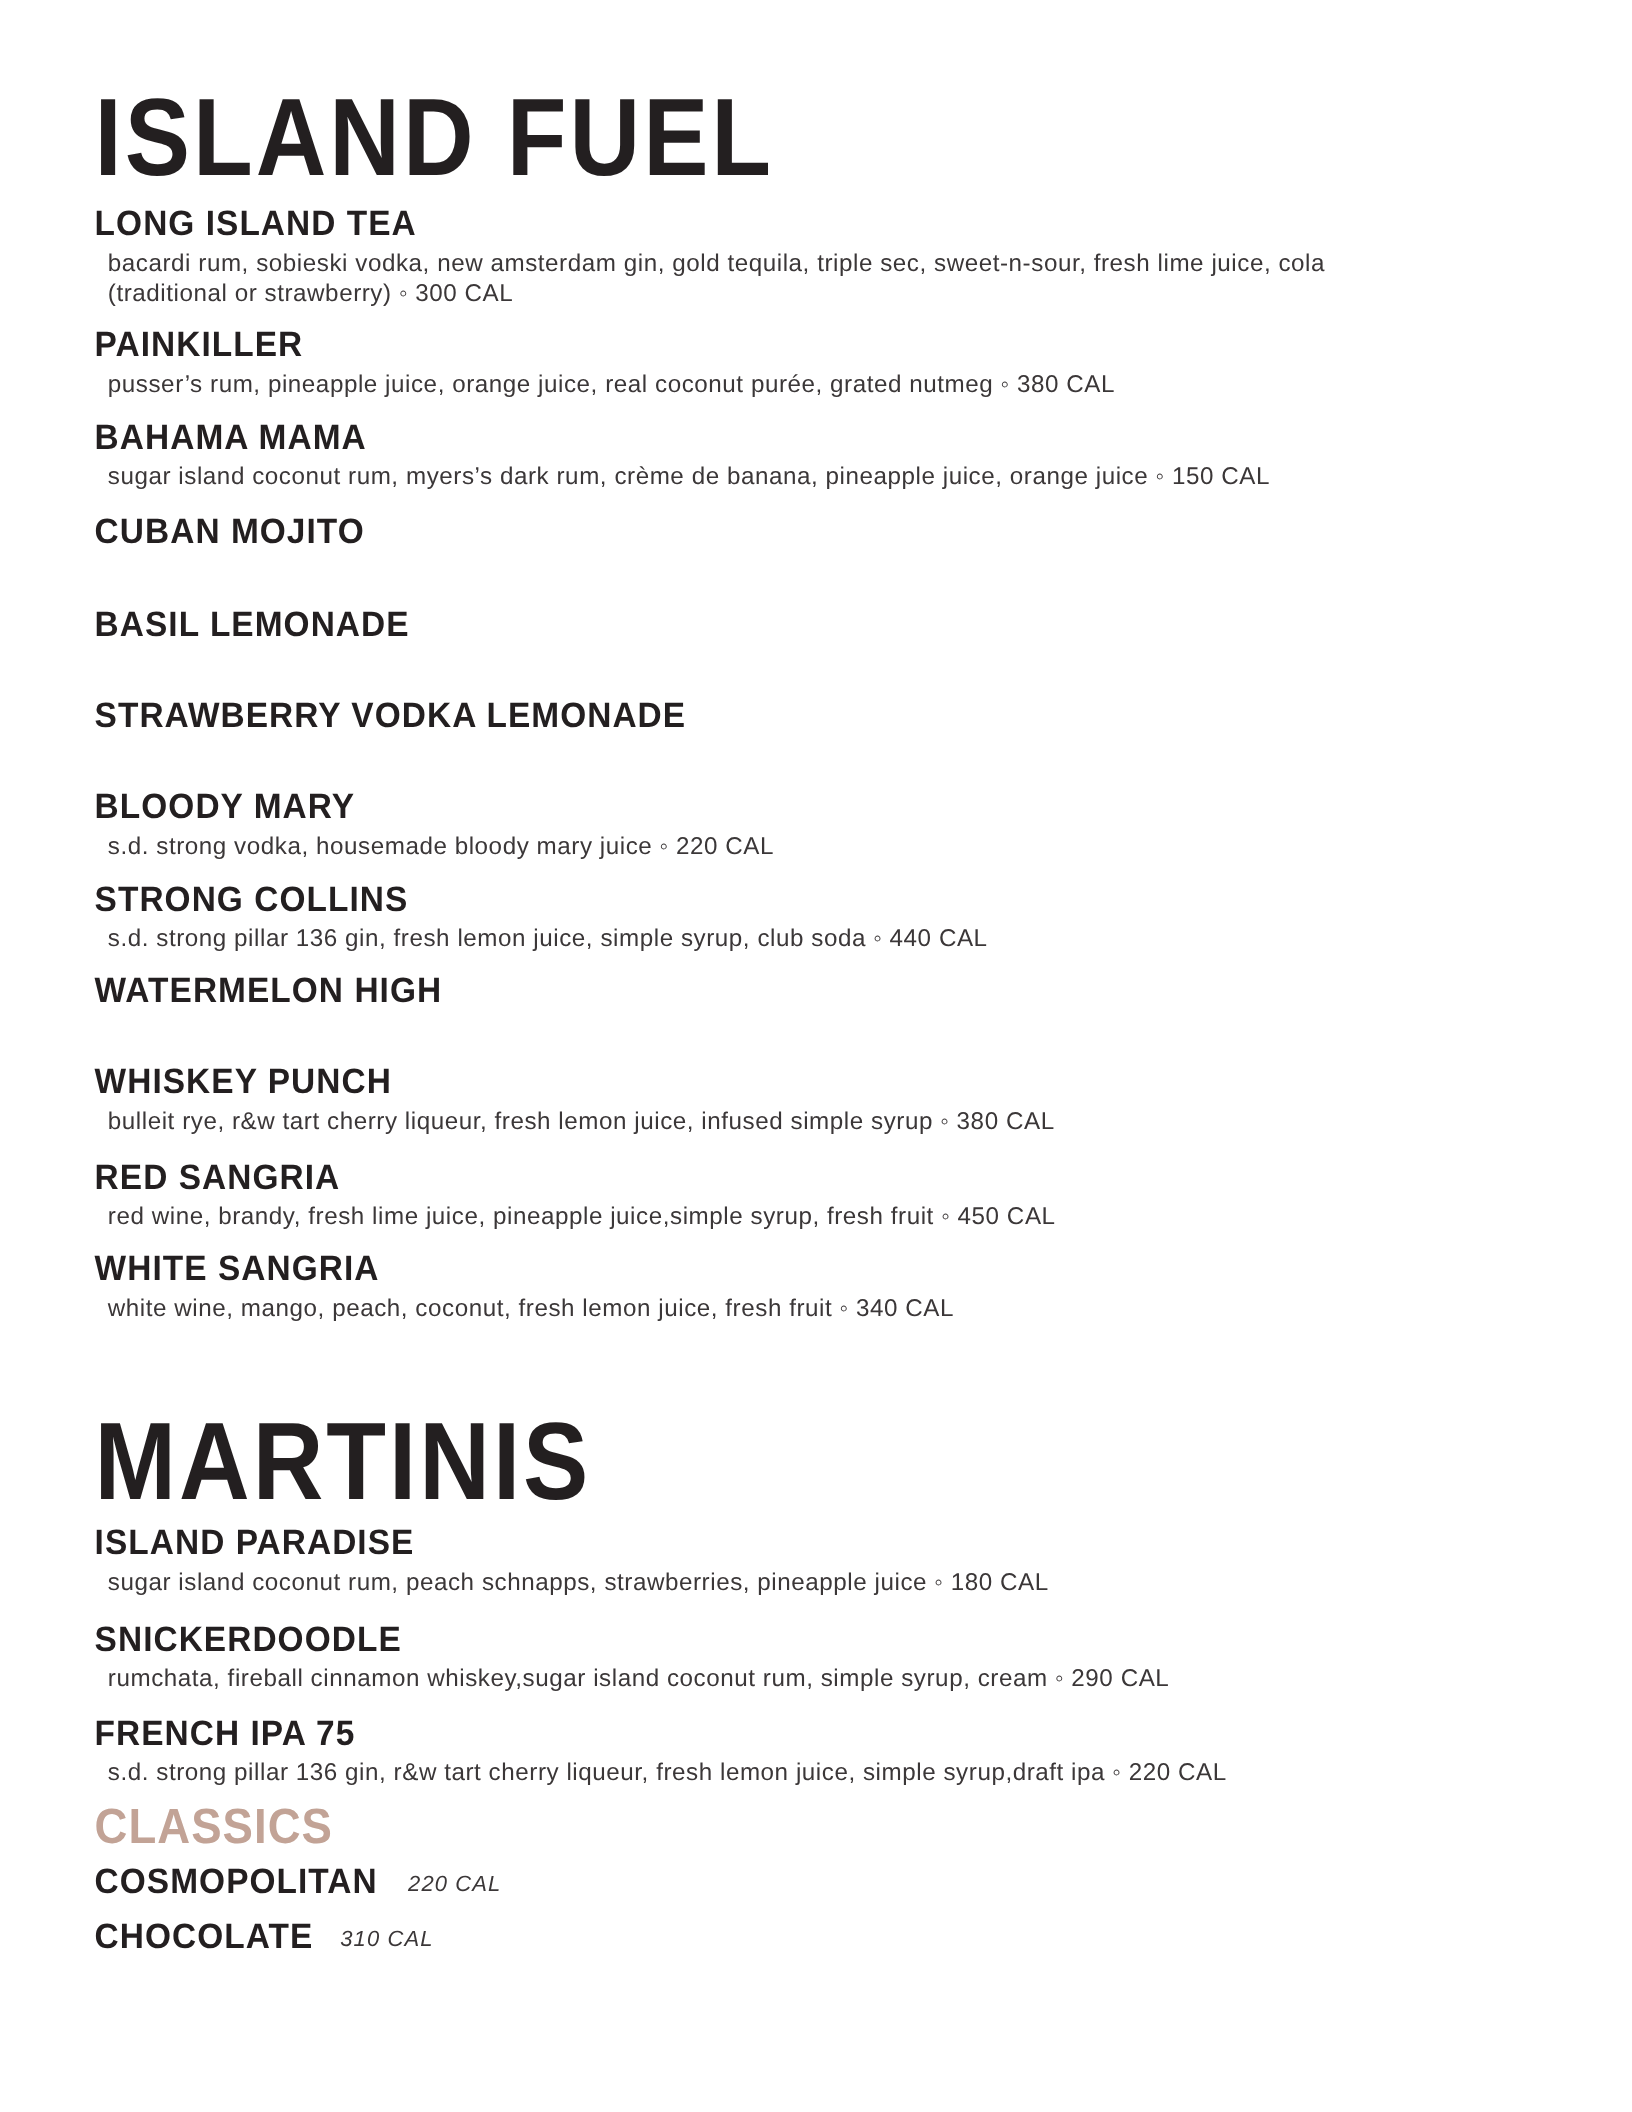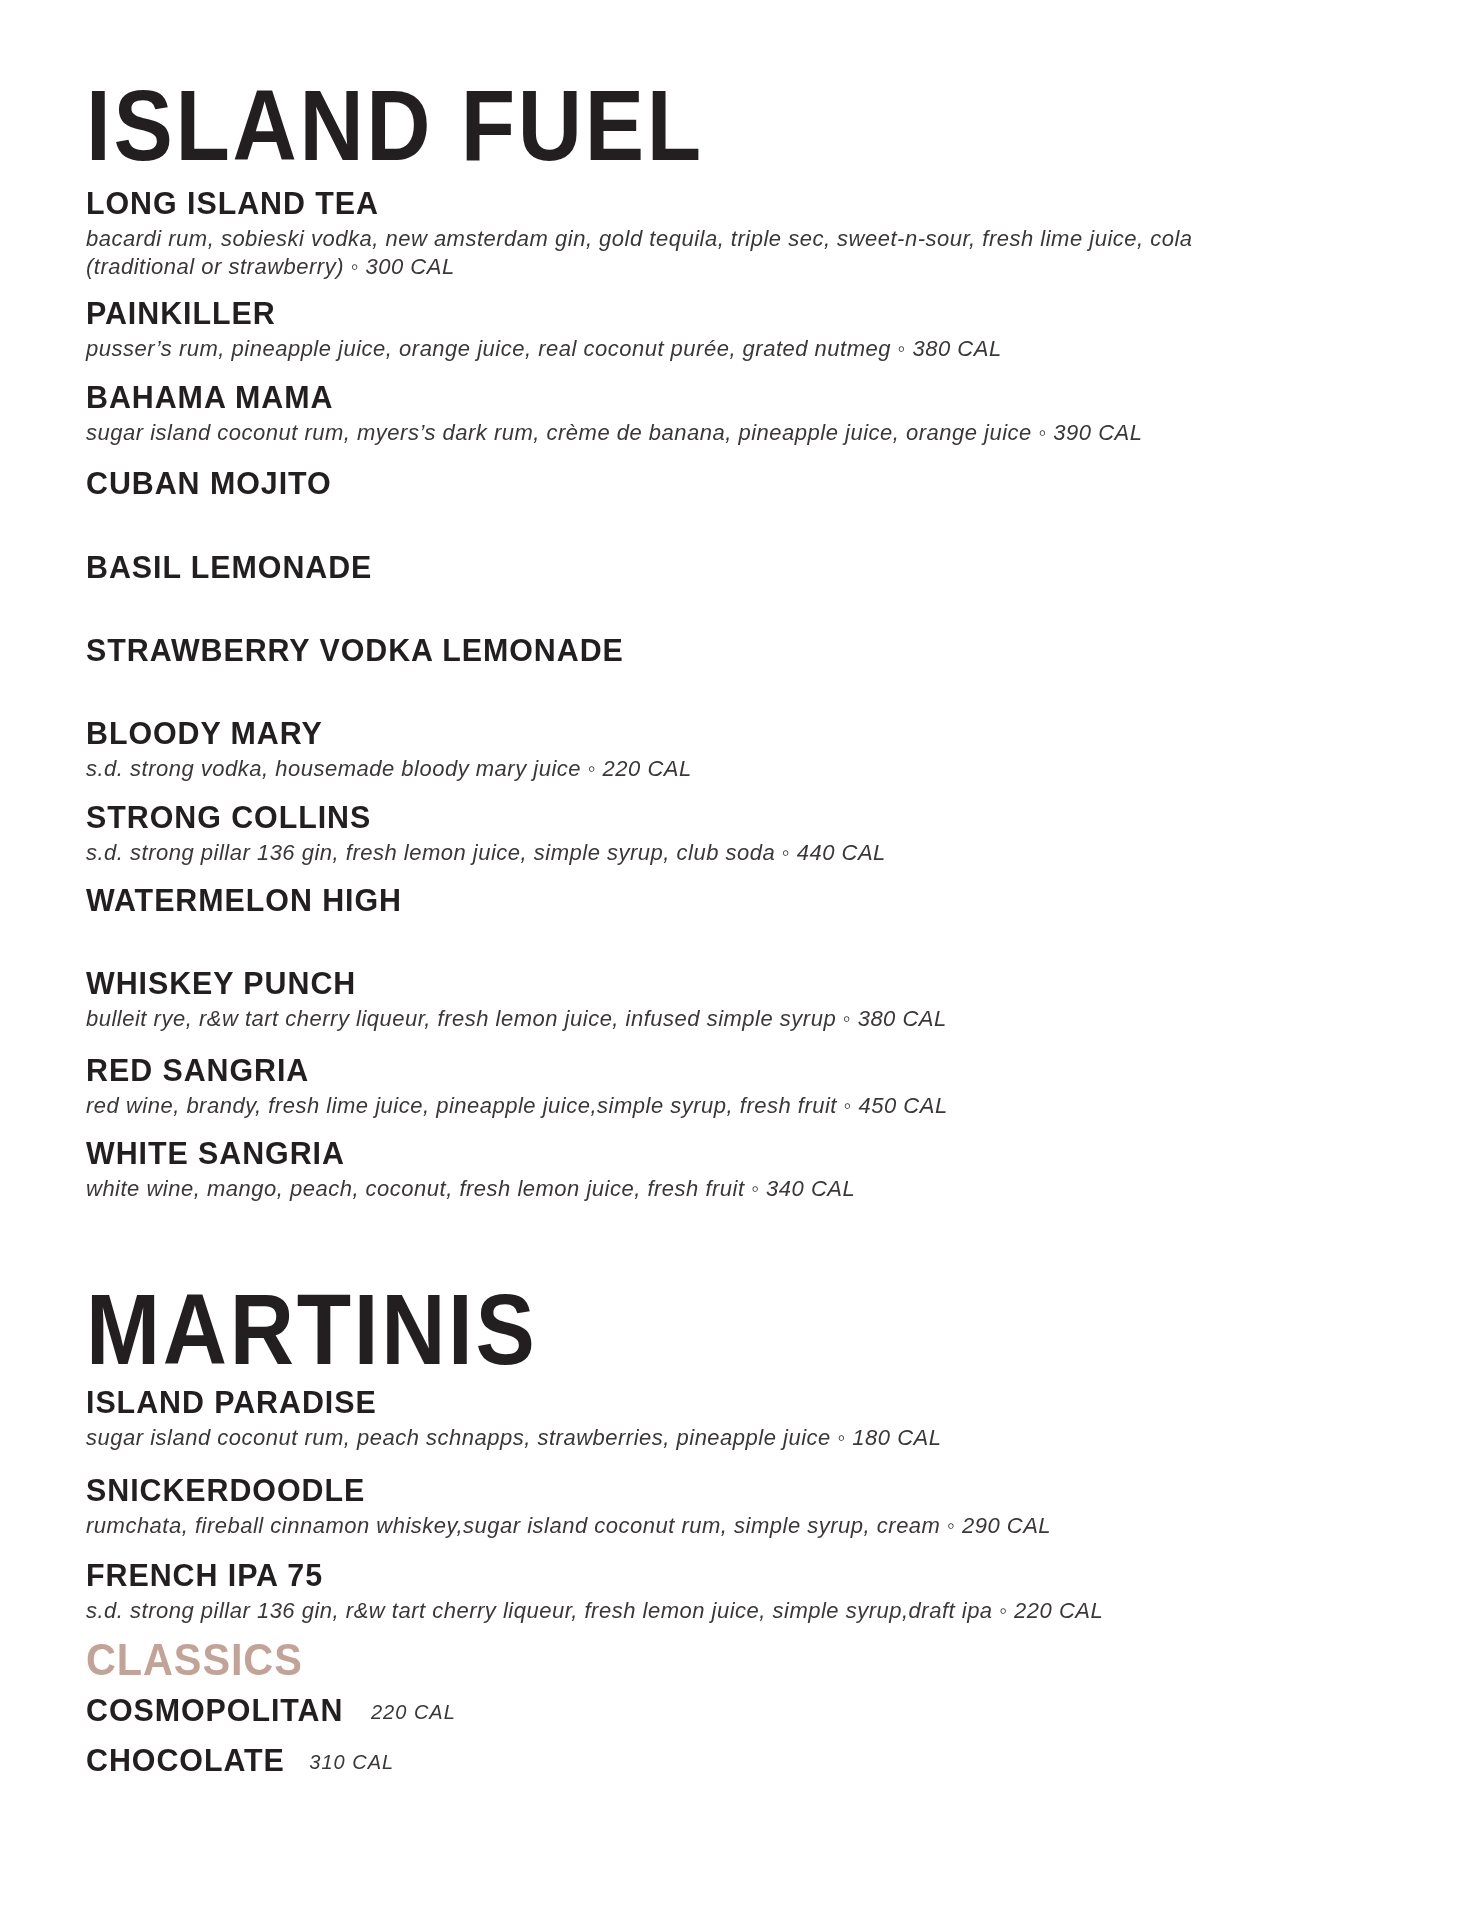--- a/index.html
+++ b/index.html
@@ -23,22 +23,22 @@
   .item-name{
     display:inline-block;font-weight:700;font-size:32px;line-height:36px;
     letter-spacing:1px;transform:scaleX(0.95);transform-origin:left bottom;
     white-space:nowrap;color:var(--ink);
   }
   .item-price{
     position:absolute;right:0;top:4px;
     font-weight:700;font-size:24px;line-height:28px;color:var(--ink);
   }
   .item-desc{
-    font-style:italic;font-size:22px;line-height:28px;letter-spacing:0.5px;
-    color:var(--desc);margin-top:4px;white-space:nowrap;
+    font-size:22px;line-height:28px;letter-spacing:0.5px;
+    color:var(--desc);margin-top:4px;white-space:nowrap;margin-left:12px;
   }
   .item-desc.wrap{white-space:normal;max-width:1195px;}
 
   .classics-title{
     position:absolute;left:86px;top:1637px;
     font-weight:700;font-size:45px;line-height:45px;letter-spacing:1px;
     color:var(--accent);transform:scaleX(0.92);transform-origin:left top;
     white-space:nowrap;
   }
   .classic .classic-cal{
@@ -61,21 +61,21 @@
 
   <div class="item" style="top:295px">
     <span class="item-name">PAINKILLER</span>
     <span class="item-price">8</span>
     <div class="item-desc">pusser’s rum, pineapple juice, orange juice, real coconut purée, grated nutmeg ◦ 380 CAL</div>
   </div>
 
   <div class="item" style="top:379px">
     <span class="item-name">BAHAMA MAMA</span>
     <span class="item-price">8</span>
-    <div class="item-desc">sugar island coconut rum, myers’s dark rum, crème de banana, pineapple juice, orange juice ◦ 390 CAL</div>
+    <div class="item-desc">sugar island coconut rum, myers’s dark rum, crème de banana, pineapple juice, orange juice ◦ 150 CAL</div>
   </div>
 
   <div class="item" style="top:465px">
     <span class="item-name">CUBAN MOJITO</span>
     <span class="item-price">8</span>
   </div>
 
   <div class="item" style="top:549px">
     <span class="item-name">BASIL LEMONADE</span>
     <span class="item-price">8</span>

